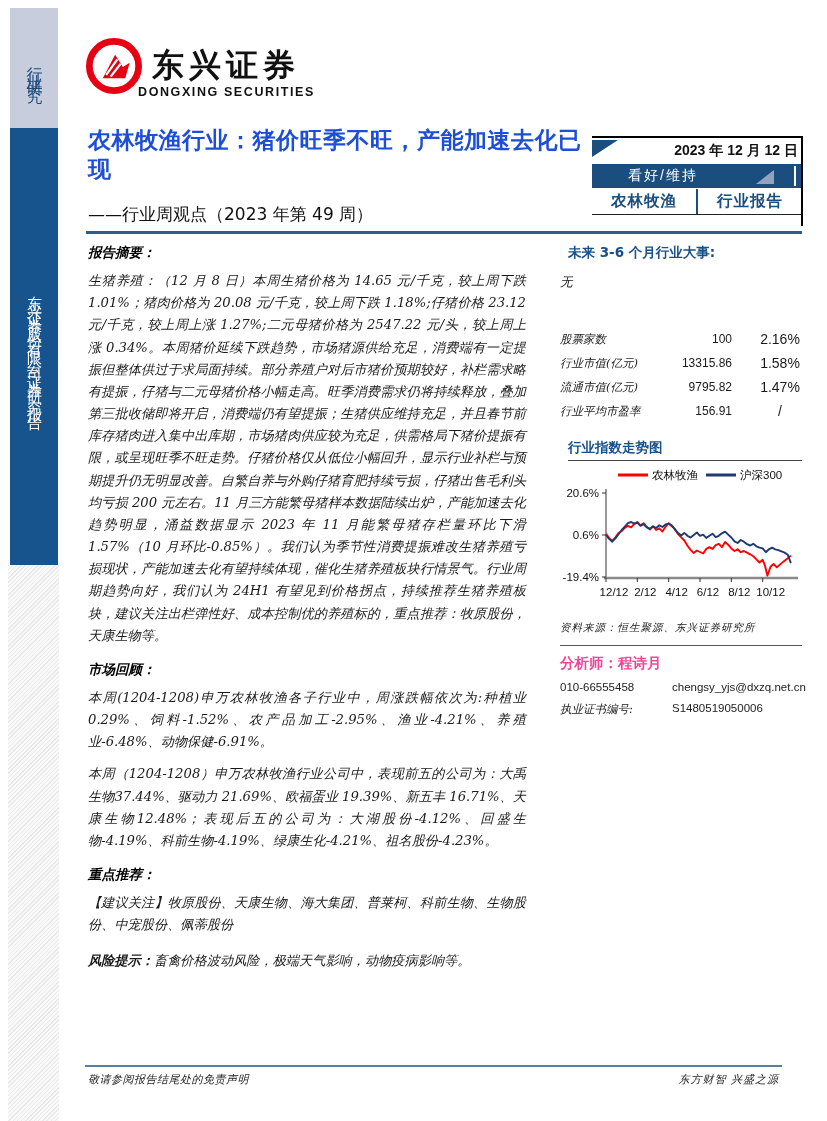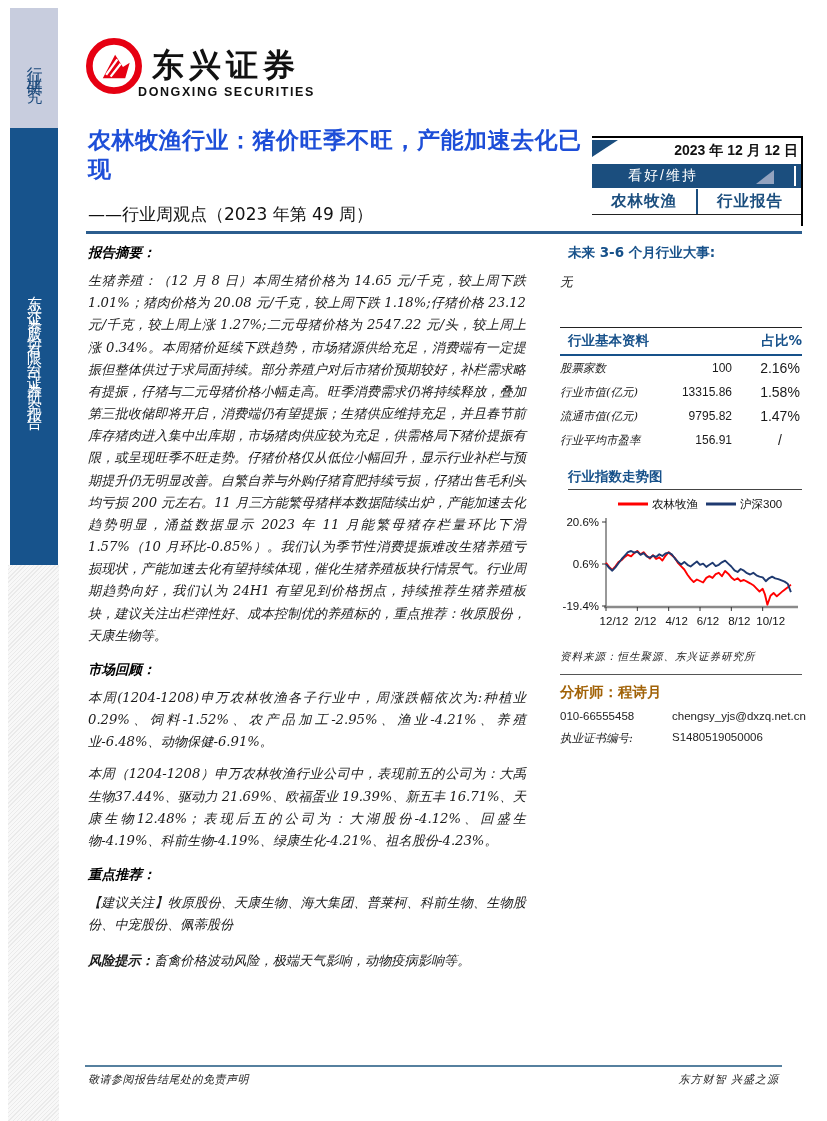--- a/index.html
+++ b/index.html
@@ -73,21 +73,21 @@
   .bt-row { display:flex; align-items:center; padding:4px 0; }
   .bt-label { font-family:"DejaVu Serif", serif; font-style:italic; font-size:11.5px; width:108px; }
   .bt-val { flex:1; text-align:right; font-size:12px; padding-right:26px; }
   .bt-pct { width:44px; text-align:center; font-size:14px; }
   #chart-block { margin-top:16px; }
   .chart-head-rule { border-bottom:1.4px solid #444; padding-bottom:3px; }
   #chart-wrap { margin-top:4px; }
   #chart-source { font-family:"DejaVu Serif", serif; font-style:italic; font-size:10.5px; color:#222;
     margin-top:2px; letter-spacing:1px; }
   #analyst-block { margin-top:10px; border-top:1.4px solid #555; padding-top:8px; }
-  .an-head { color:#a16207; font-weight:bold; font-size:14.5px; font-family:"DejaVu Sans", sans-serif; }
+  .an-head { color:#ec4899; font-weight:bold; font-size:14.5px; font-family:"DejaVu Sans", sans-serif; }
   .an-grid { margin-top:8px; display:grid; grid-template-columns:112px 1fr; row-gap:9px; }
   .an-cell { font-size:11.5px; color:#222; }
   .an-cell.serif { font-family:"DejaVu Serif", serif; font-style:italic; }
 
   
   #footer-rule { position:absolute; left:85px; top:1065px; width:697px; height:2px; background:#56809f; }
   #footer-left { position:absolute; left:88px; top:1072px; font-family:"DejaVu Serif", serif;
     font-style:italic; font-size:11px; color:#222; letter-spacing:0.5px; }
   #footer-right { position:absolute; right:48px; top:1072px; font-family:"DejaVu Serif", serif;
     font-style:italic; font-size:11px; color:#222; letter-spacing:1px; }
@@ -147,24 +147,20 @@
     <p class="body-p">【建议关注】牧原股份、天康生物、海大集团、普莱柯、科前生物、生物股份、中宠股份、佩蒂股份</p>
 
     <p class="risk-line mt14"><b>风险提示：</b><span>畜禽价格波动风险，极端天气影响，动物疫病影响等。</span></p>
   </div>
 
   <div id="right-col">
     <div class="rc-head">未来 3-6 个月行业大事:</div>
     <div class="rc-none">无</div>
 
     <div id="basic-table">
-      <div class="bt-header">
-        <span class="rc-head">行业基本资料</span>
-        <span class="rc-head">占比%</span>
-      </div>
       <div class="bt-row">
         <span class="bt-label">股票家数</span>
         <span class="bt-val">100</span>
         <span class="bt-pct">2.16%</span>
       </div>
       <div class="bt-row">
         <span class="bt-label">行业市值(亿元)</span>
         <span class="bt-val">13315.86</span>
         <span class="bt-pct">1.58%</span>
       </div>

